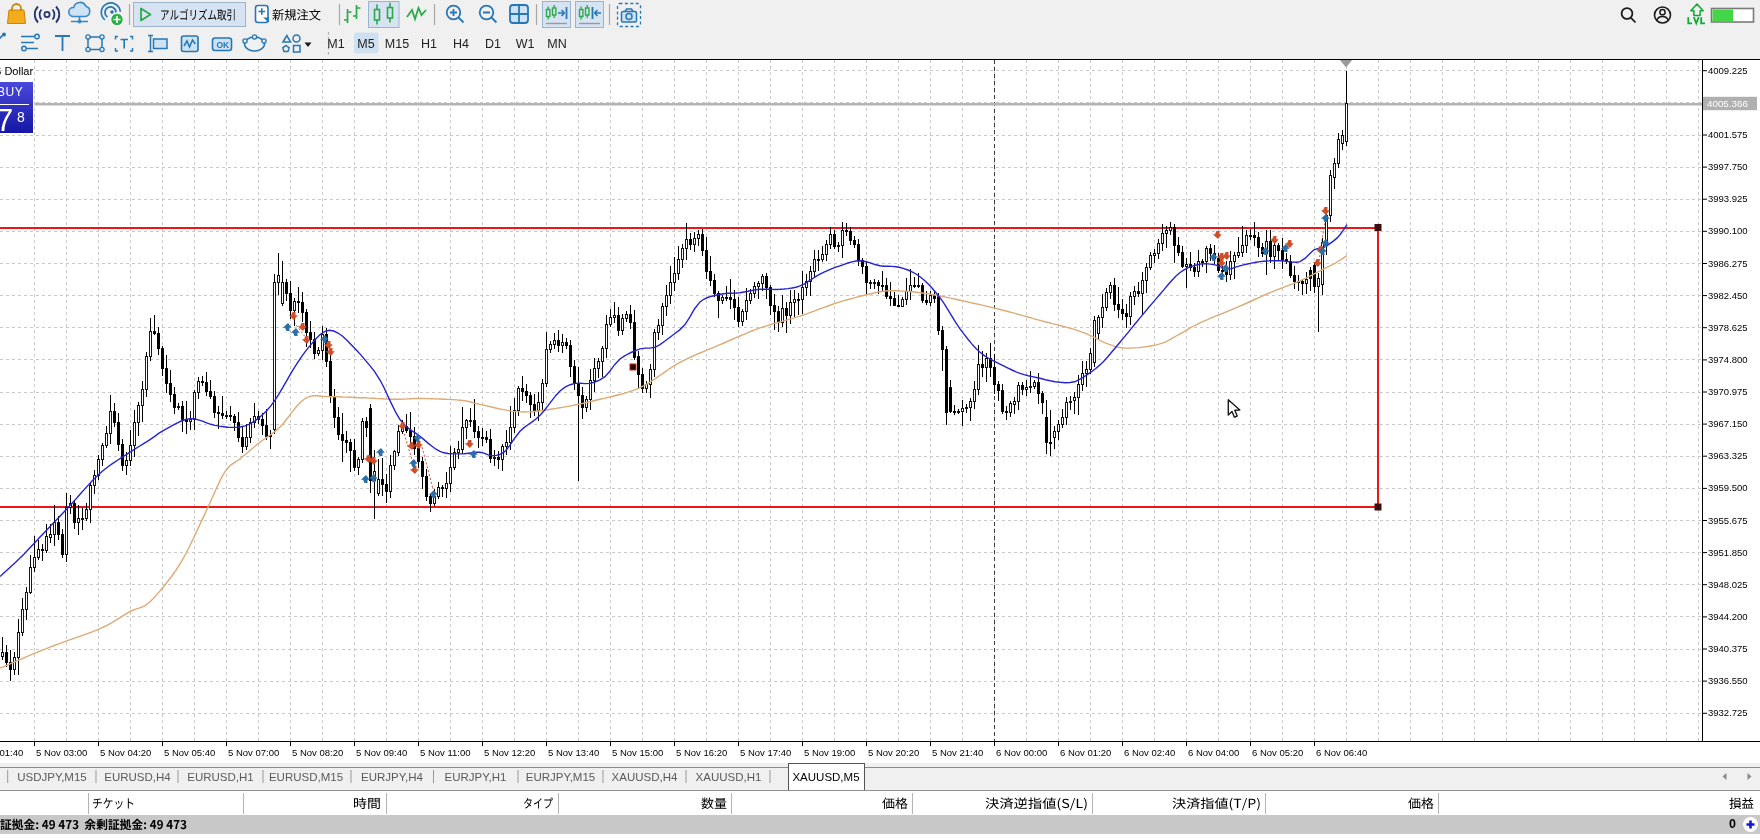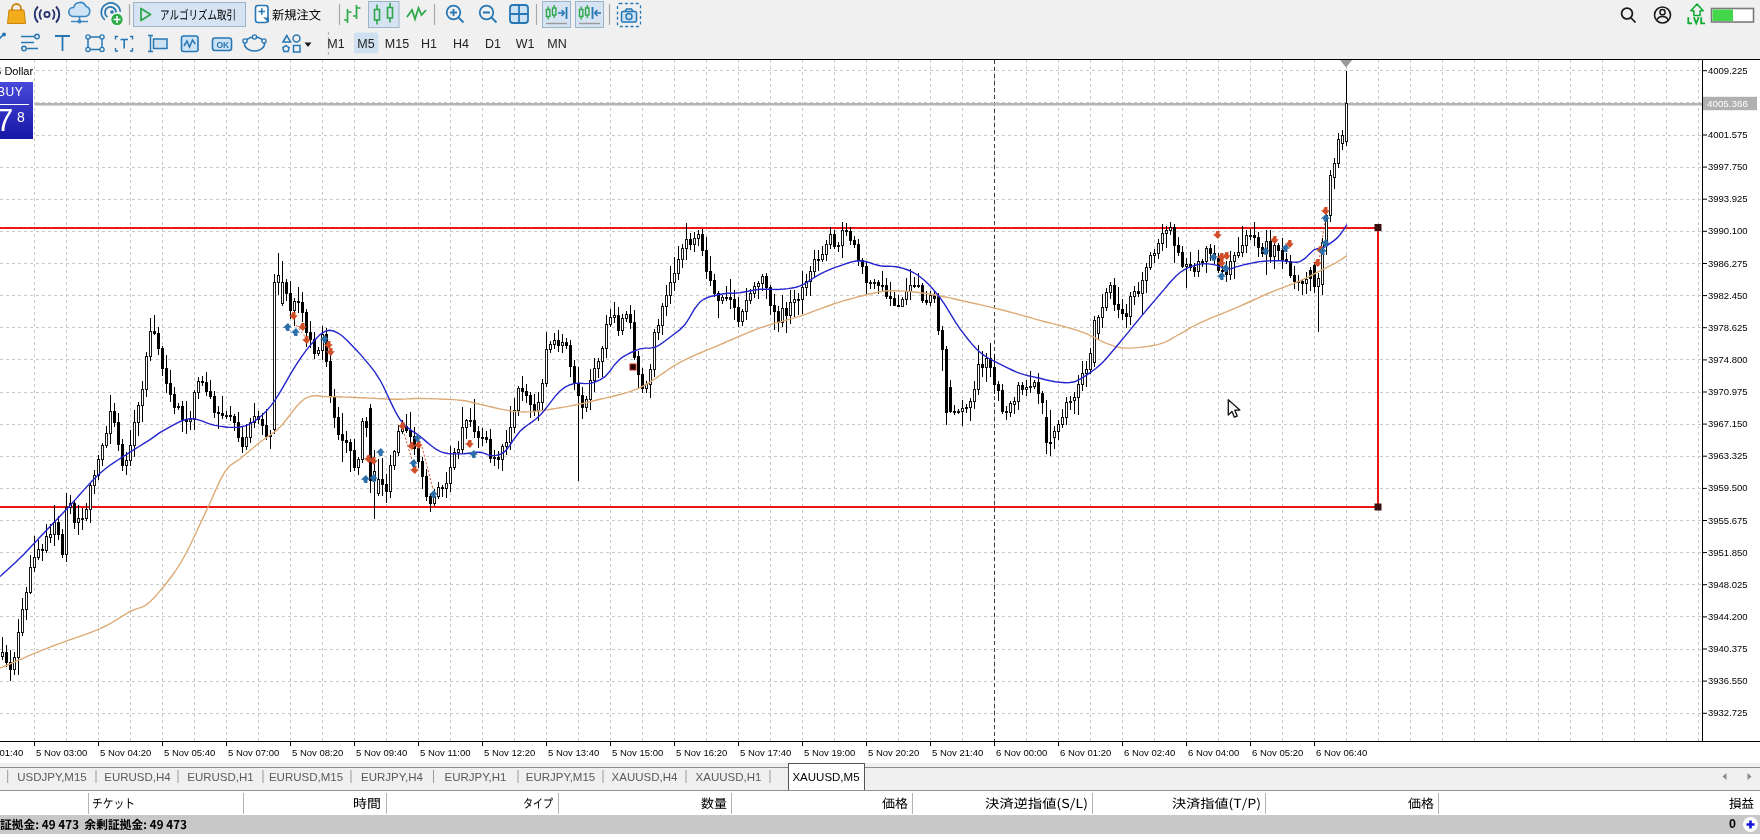--- a/index.html
+++ b/index.html
@@ -649,21 +649,21 @@
       <path d="M1186.5 741.5v4.5" stroke="#000" stroke-width="1"></path>
       <text x="1188.0" y="755.5" font-size="9.5" fill="#000">6 Nov 04:00</text>
       <path d="M1250.5 741.5v4.5" stroke="#000" stroke-width="1"></path>
       <text x="1252.0" y="755.5" font-size="9.5" fill="#000">6 Nov 05:20</text>
       <path d="M1314.5 741.5v4.5" stroke="#000" stroke-width="1"></path>
       <text x="1316.0" y="755.5" font-size="9.5" fill="#000">6 Nov 06:40</text>
       <text x="-6" y="74.5" font-size="11" fill="#000">S Dollar</text>
       <path d="M1228.3 399.8 V415 L1232 411.4 L1234.4 417.2 L1237.2 416 L1234.8 410.3 L1239.8 410.1 Z" fill="#fff" stroke="#1a1a1a" stroke-width="1.4" stroke-linejoin="round"></path>
     </svg>
 
-<div class="abs" style="left:0;top:81.5px;width:33px;height:57px;background:linear-gradient(#4848da,#1717a6);color:#fff;overflow:hidden;text-align:center;">
+<div class="abs" style="left:0;top:81.5px;width:33px;height:51px;background:linear-gradient(#4848da,#1717a6);color:#fff;overflow:hidden;text-align:center;">
  <div style="position:absolute;left:-3px;top:3px;font-size:12px;letter-spacing:0.5px;">BUY</div>
  <div style="position:absolute;left:0;top:22px;width:29px;border-top:1.5px solid #fff;"></div>
  <div style="position:absolute;left:-4px;top:21px;font-size:31px;">7</div>
  <div style="position:absolute;left:17px;top:27px;font-size:14px;">8</div>
 </div>
 
 <div class="abs" style="left:0;top:763px;width:1760px;height:27px;background:#f0f0f0;">
  <div class="abs" style="left:0;top:4px;width:1760px;border-top:1px solid #8a8a8a;"></div>
  <svg class="abs" style="left:0;top:0" width="1760" height="27" xmlns="http://www.w3.org/2000/svg">
   <g stroke="#999" stroke-width="1">

